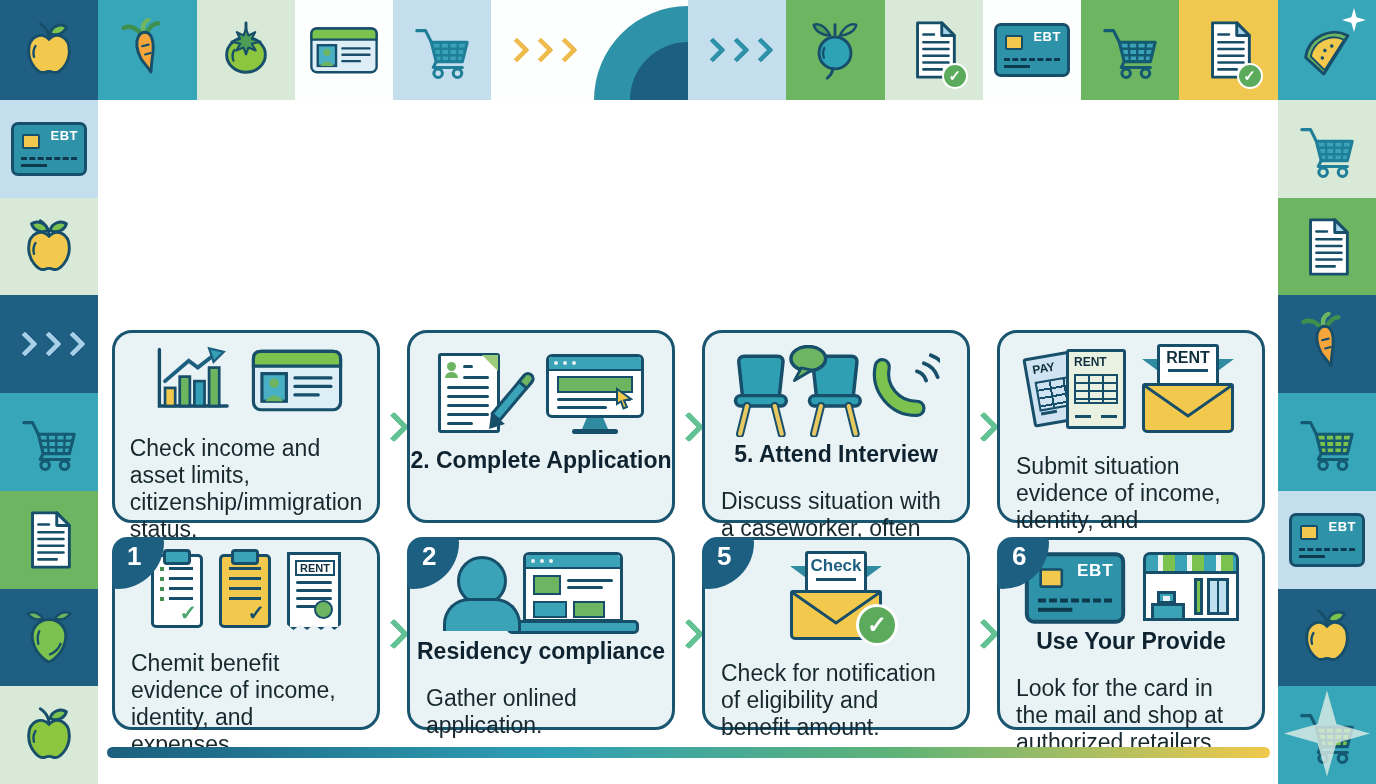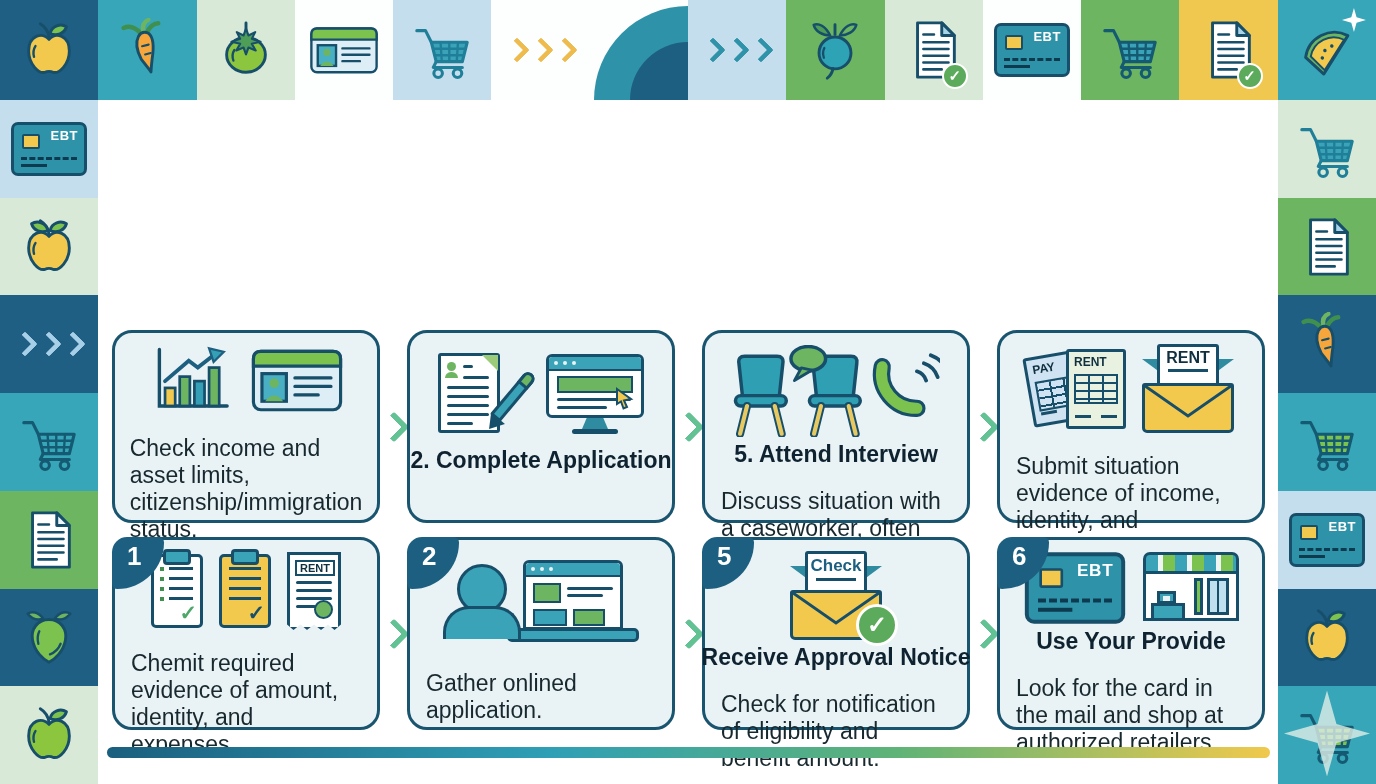--- a/index.html
+++ b/index.html
@@ -563,21 +563,21 @@
           </div>
           <div class="receipt">
             <div class="rlab">RENT</div>
             <div class="rl"></div>
               <div class="rl"></div>
               <div class="rl"></div>
               <div class="rl" style="margin-right:22px"></div>
             <span class="seal"></span>
           </div>
         </div>
-        <div class="card-desc">Chemit required evidence of amount, identity, and expenses.</div>
+        <div class="card-desc">Chemit benefit evidence of income, identity, and expenses.</div>
       </div>
 
       <div class="arrow-gap">
           <span class="chv"></span>
         </div>
 
       <div class="card">
         <div class="badge">2</div>
         <div class="icons">
           <div class="ic-person">
@@ -599,20 +599,21 @@
                   </span>
               </div>
               <div class="row1">
                 <span class="bblock t"></span>
                   <span class="bblock" style="width:28px;height:13px"></span>
               </div>
             </div>
             <div class="lbase"></div>
           </div>
         </div>
+        <div class="card-title">Residency compliance</div>
         <div class="card-desc">Gather onlined application.</div>
       </div>
 
       <div class="arrow-gap">
           <span class="chv"></span>
         </div>
 
       <div class="card">
         <div class="badge">5</div>
         <div class="icons">
@@ -623,21 +624,20 @@
                 <span class="lrule"></span>
               </div>
             <div class="env-body">
               <svg class="env-v" width="86" height="38" viewBox="0 0 86 38">
                   <path d="M0 0 L43 30 L86 0" fill="none" stroke="#174f6b" stroke-width="3"></path>
                 </svg>
             </div>
             <div class="check-badge">✓</div>
           </div>
         </div>
-        <div class="card-title">Receive Approval Notice</div>
         <div class="card-desc">Check for notification of eligibility and benefit amount.</div>
       </div>
 
       <div class="arrow-gap">
           <span class="chv"></span>
         </div>
 
       <div class="card">
         <div class="badge">6</div>
         <div class="icons">

